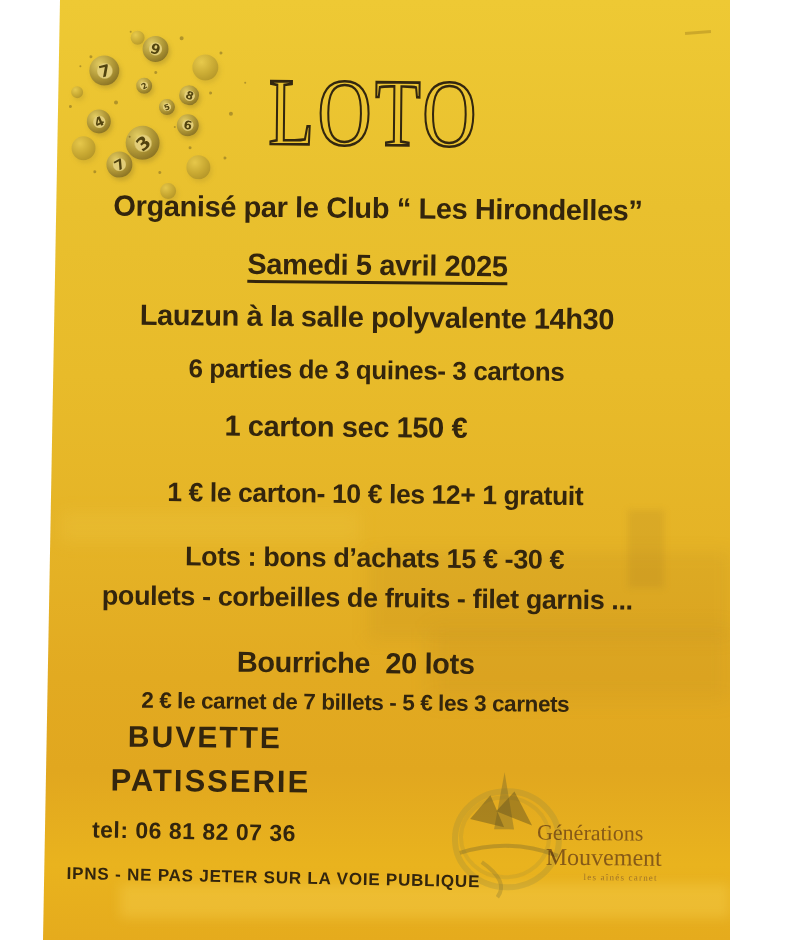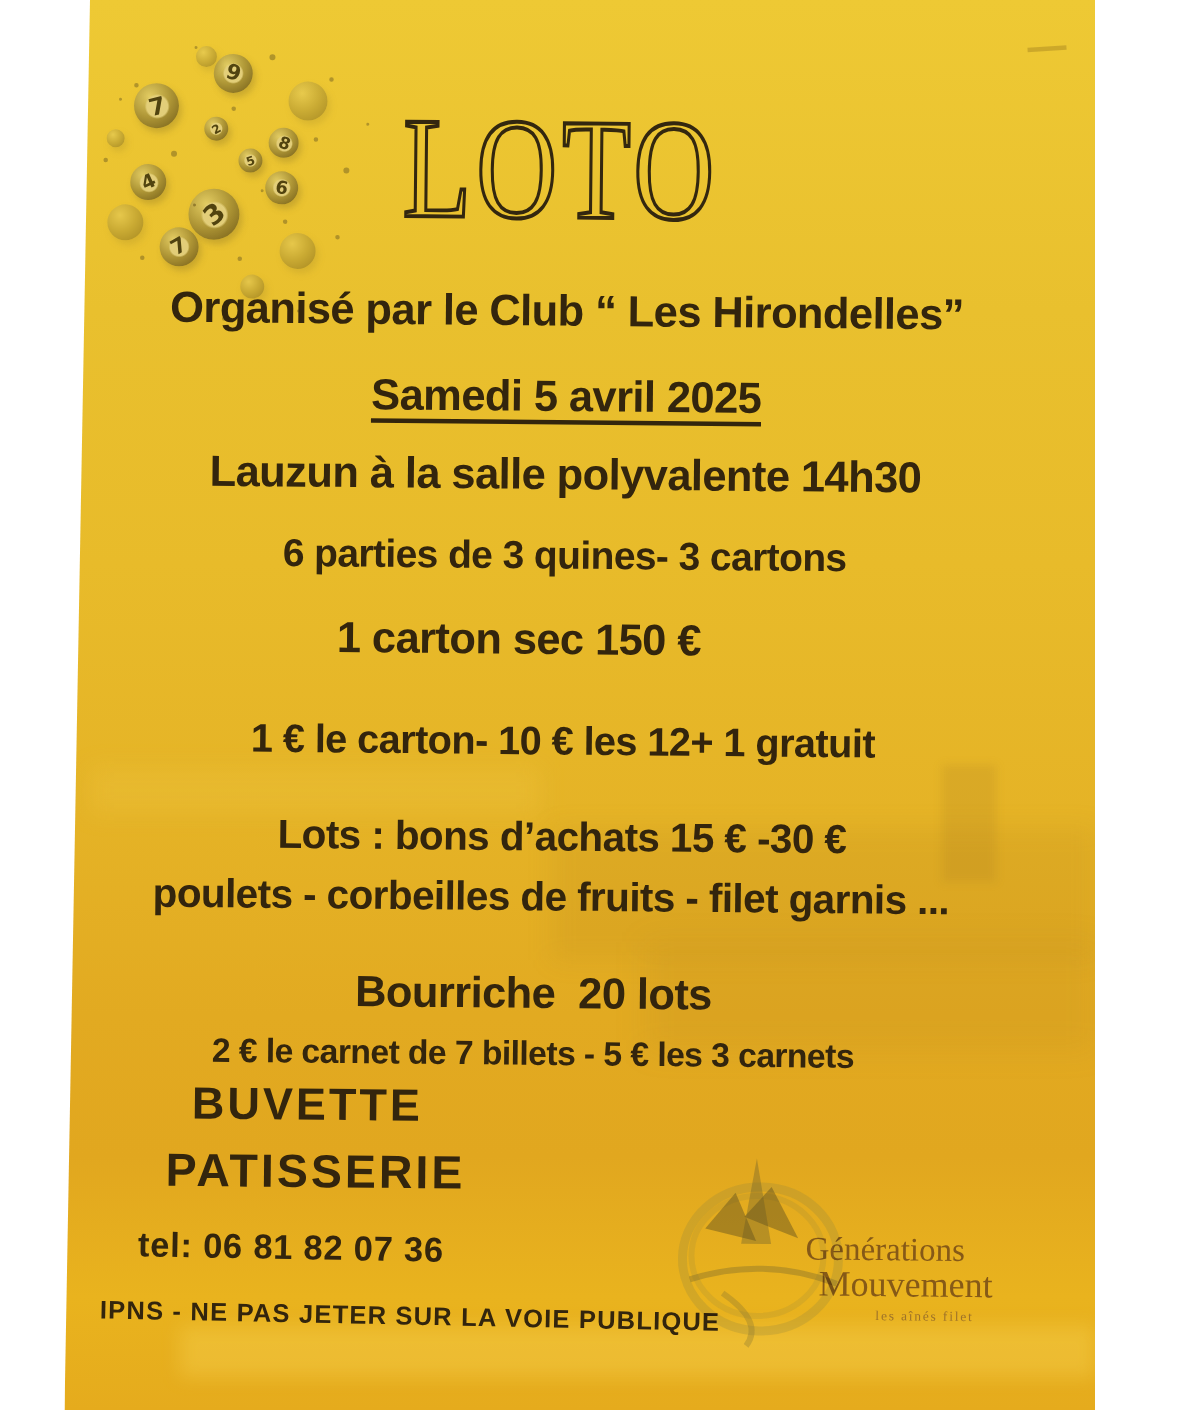--- a/index.html
+++ b/index.html
@@ -185,17 +185,17 @@
         <ellipse cx="55" cy="72" rx="52" ry="48" fill="none" stroke="rgba(150,135,60,.28)" stroke-width="6"></ellipse>
         <ellipse cx="53" cy="70" rx="44" ry="40" fill="none" stroke="rgba(150,135,60,.20)" stroke-width="4"></ellipse>
         <path d="M52,5 L62,62 L42,62 Z" fill="rgba(118,102,44,.42)"></path>
         <path d="M18,52 L38,28 L52,60 Z" fill="rgba(95,80,30,.45)"></path>
         <path d="M44,44 L62,24 L80,58 Z" fill="rgba(95,80,30,.45)"></path>
         <path d="M8,86 Q58,70 106,88" fill="none" stroke="rgba(120,105,45,.38)" stroke-width="4"></path>
         <path d="M30,95 Q58,114 46,130" fill="none" stroke="rgba(130,115,50,.32)" stroke-width="4"></path>
       </svg>
       <div class="lg1">Générations</div>
       <div class="lg2">Mouvement</div>
-      <div class="lg3">les aînés filet</div>
+      <div class="lg3">les aînés carnet</div>
     </div>
 
   </div>
 </div>
 
 </body></html>

